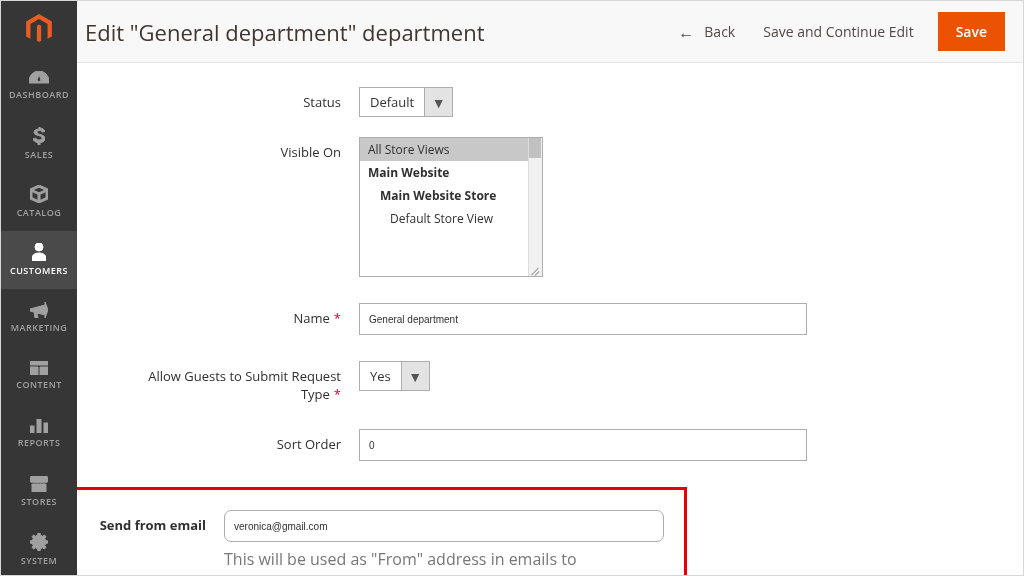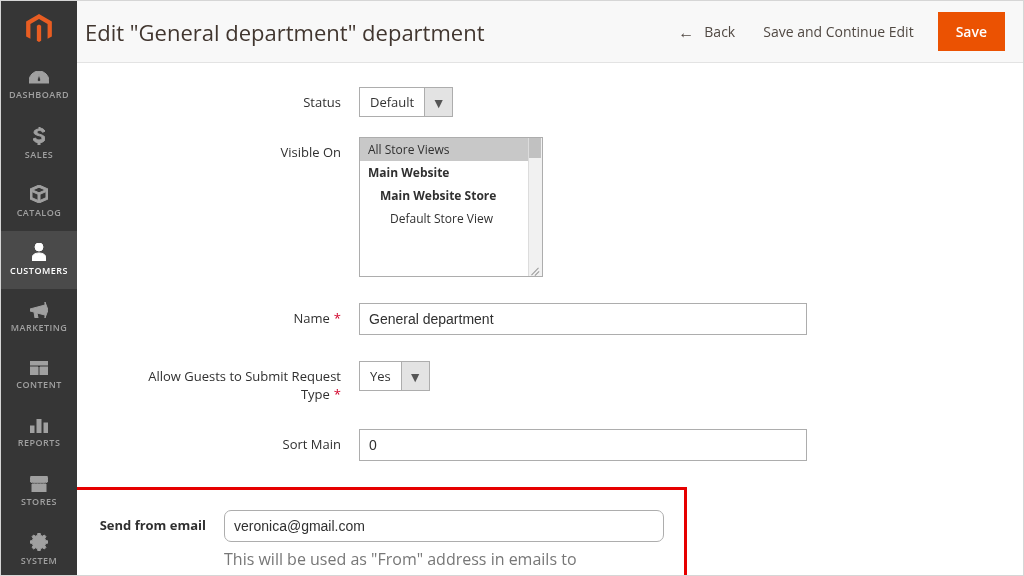--- a/index.html
+++ b/index.html
@@ -25,21 +25,21 @@
   .btn-save { background: #eb5202; color: #fff; font-weight: 600; padding: 10px 18px; cursor: pointer; margin-left: 10px; font-size: 14px; }
   
   .form-area { padding: 24px 30px 0 30px; overflow: auto; height: calc(100% - 62px); }
   .form-row { display: flex; align-items: flex-start; margin-bottom: 26px; }
   .form-row.tight { margin-bottom: 20px; }
   .label-col { width: 252px; text-align: right; padding-right: 18px; font-size: 13px; color: #303030; padding-top: 6px; }
   .label-col .req { color: #d10029; margin-left: 4px; }
   .field-col { flex: 1; max-width: 448px; }
   .hint { font-size: 16px; color: #777; margin-top: 6px; }
   
-  .input-text { width: 100%; height: 32px; border: 1px solid #adadad; padding: 0 9px; font-size: 14px; color: #303030; }
+  .input-text { width: 100%; height: 32px; border: 1px solid #adadad; padding: 0 9px; font-size: 10px; color: #303030; }
   .input-text.small { width: 440px; border-radius: 7px; }
   .select-like { display: inline-flex; }
   .select-val { border: 1px solid #adadad; height: 30px; padding: 0 10px; font-size: 13px; display: inline-flex; align-items: center; min-width: 64px; background:#fff; }
   .select-btn { width: 28px; height: 30px; border: 1px solid #adadad; border-left: none; background: #e3e3e3; display: inline-flex; align-items: center; justify-content: center; cursor: pointer; color:#555; }
   .store-box { width: 184px; height: 140px; border: 1px solid #adadad; position: relative; font-size: 12px; padding: 0; overflow: hidden; }
   .store-scroll-track { position: absolute; right: 0; top: 0; bottom: 0; width: 14px; border-left: 1px solid #dcdcdc; background: #f1f1f1; }
   .store-scroll-thumb { position: absolute; right: 1px; top: 0; width: 12px; height: 20px; background: #c1c1c1; }
   .store-resize { position:absolute; right:0; bottom:0; width:14px; height:14px; }
   .store-resize:before, .store-resize:after { content:''; position:absolute; background:#9a9a9a; height:1px; }
   .store-resize:before { width:10px; right:2px; bottom:4px; transform: rotate(-45deg); }
@@ -192,21 +192,21 @@
         <div class="label-col"><span>Allow Guests to Submit Request Type</span><span class="req">*</span></div>
         <div class="field-col">
           <div class="select-like">
             <div class="select-val" style="min-width:40px">Yes</div>
             <div class="select-btn">▼</div>
           </div>
         </div>
       </div>
 
       <div class="form-row">
-        <div class="label-col">Sort Main</div>
+        <div class="label-col">Sort Order</div>
         <div class="field-col">
           <input class="input-text" value="0" style="">
         </div>
       </div>
 
       <div class="highlight-wrap">
         <div class="form-row">
           <div class="label-col">Send from email</div>
           <div class="field-col">
             <input class="input-text small" value="veronica@gmail.com" style="">

